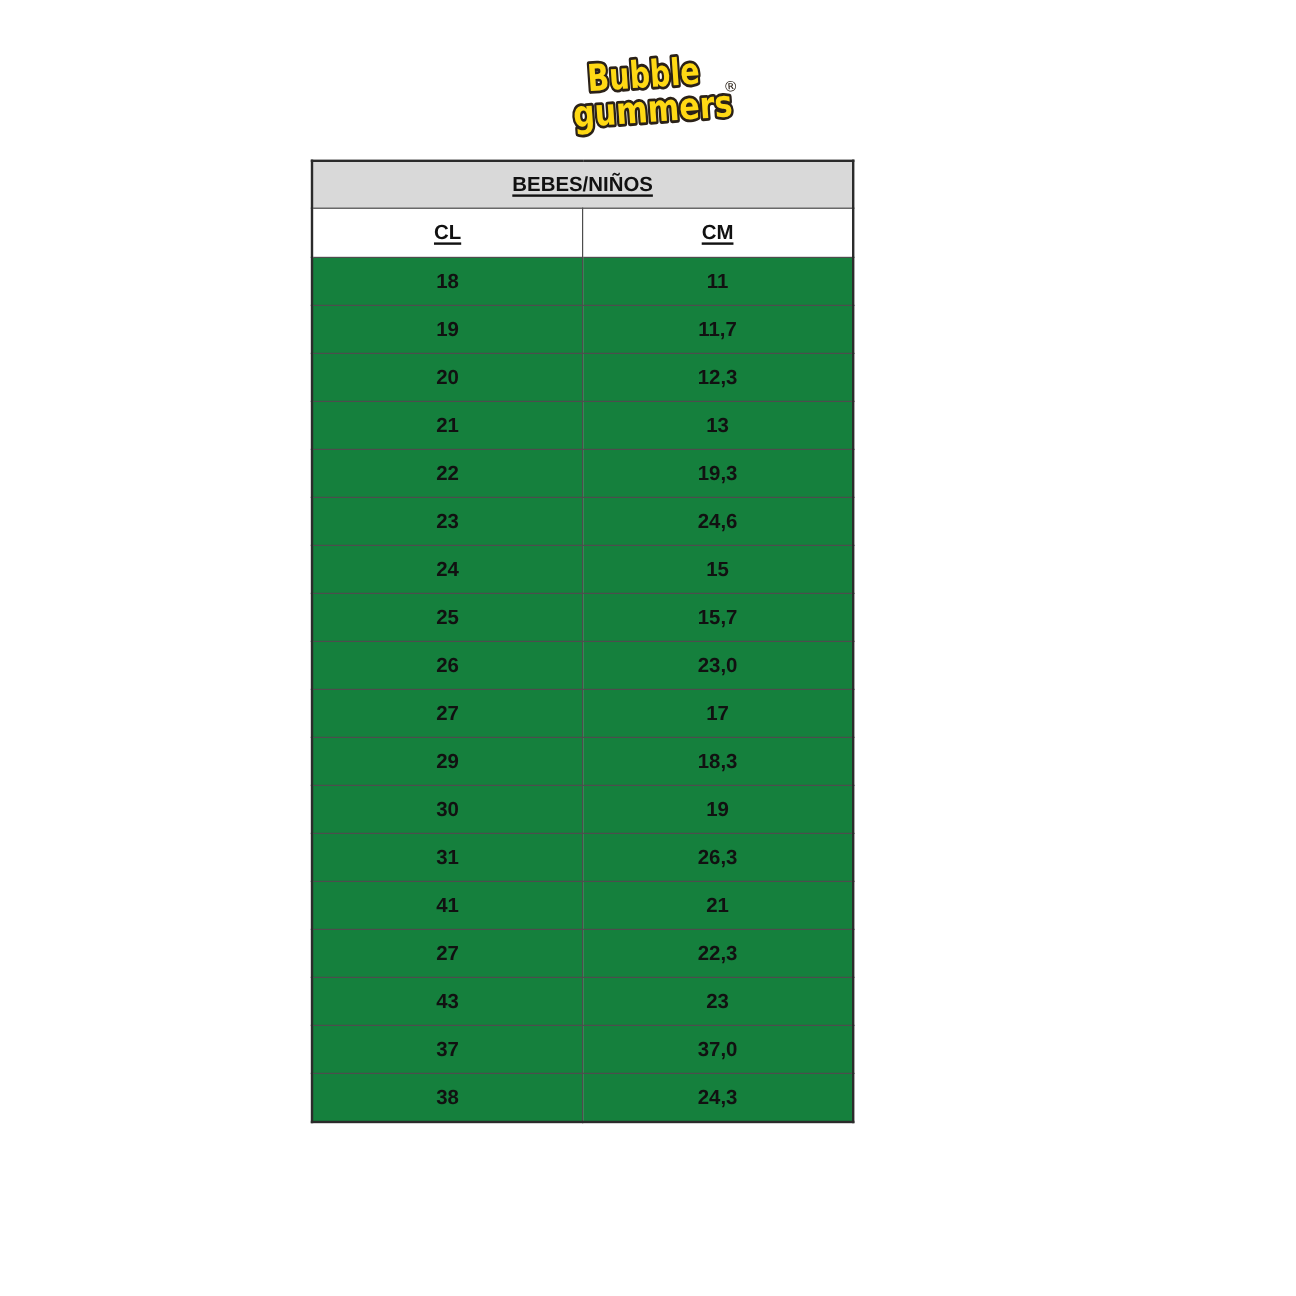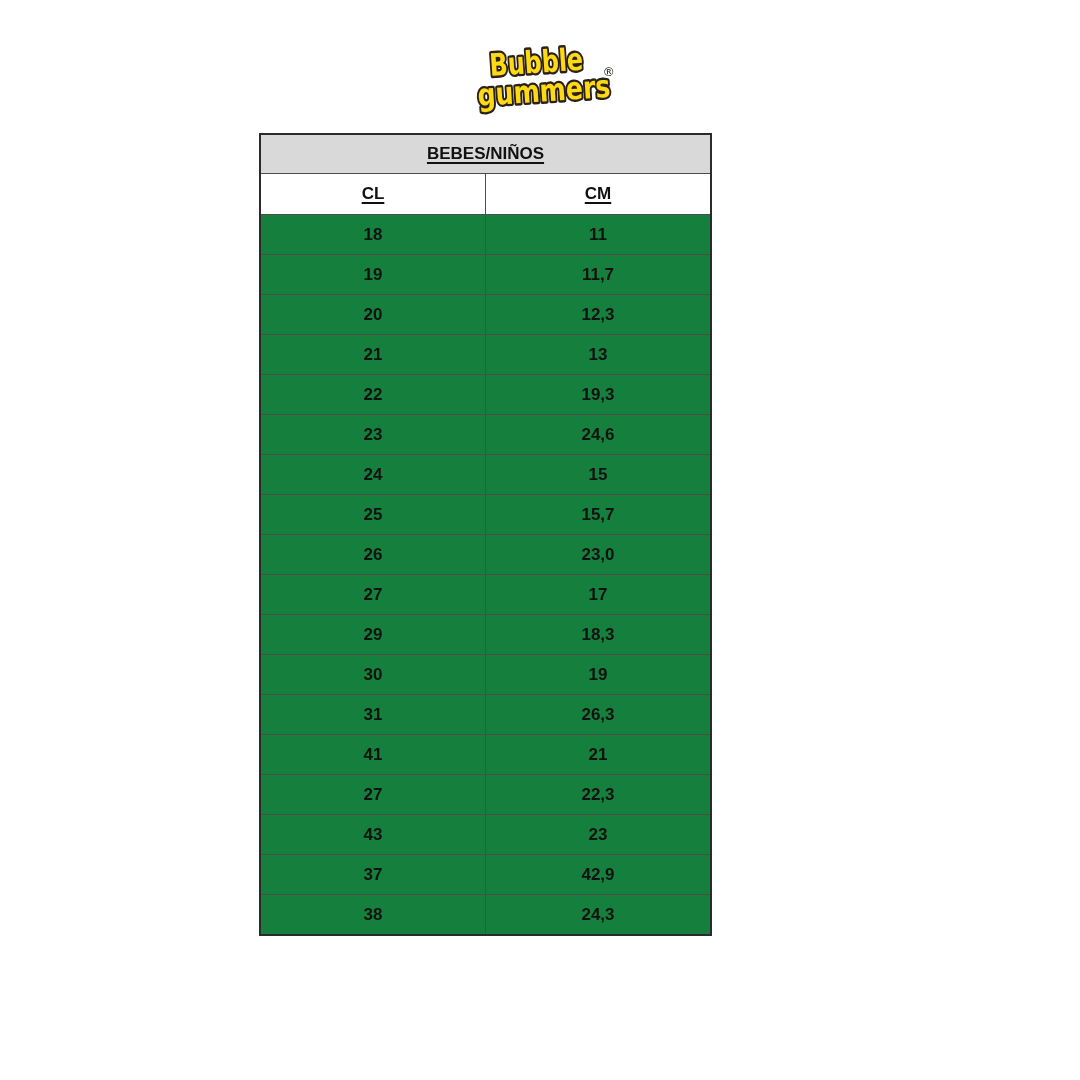--- a/index.html
+++ b/index.html
@@ -181,21 +181,21 @@
     <td>22,3</td>
   </tr>
 
   <tr>
     <td>43</td>
     <td>23</td>
   </tr>
 
   <tr>
     <td>37</td>
-    <td>42,9</td>
+    <td>37,0</td>
   </tr>
 
   <tr>
     <td>38</td>
     <td>24,3</td>
   </tr>
 </tbody>
   </table>
 
 </div>

